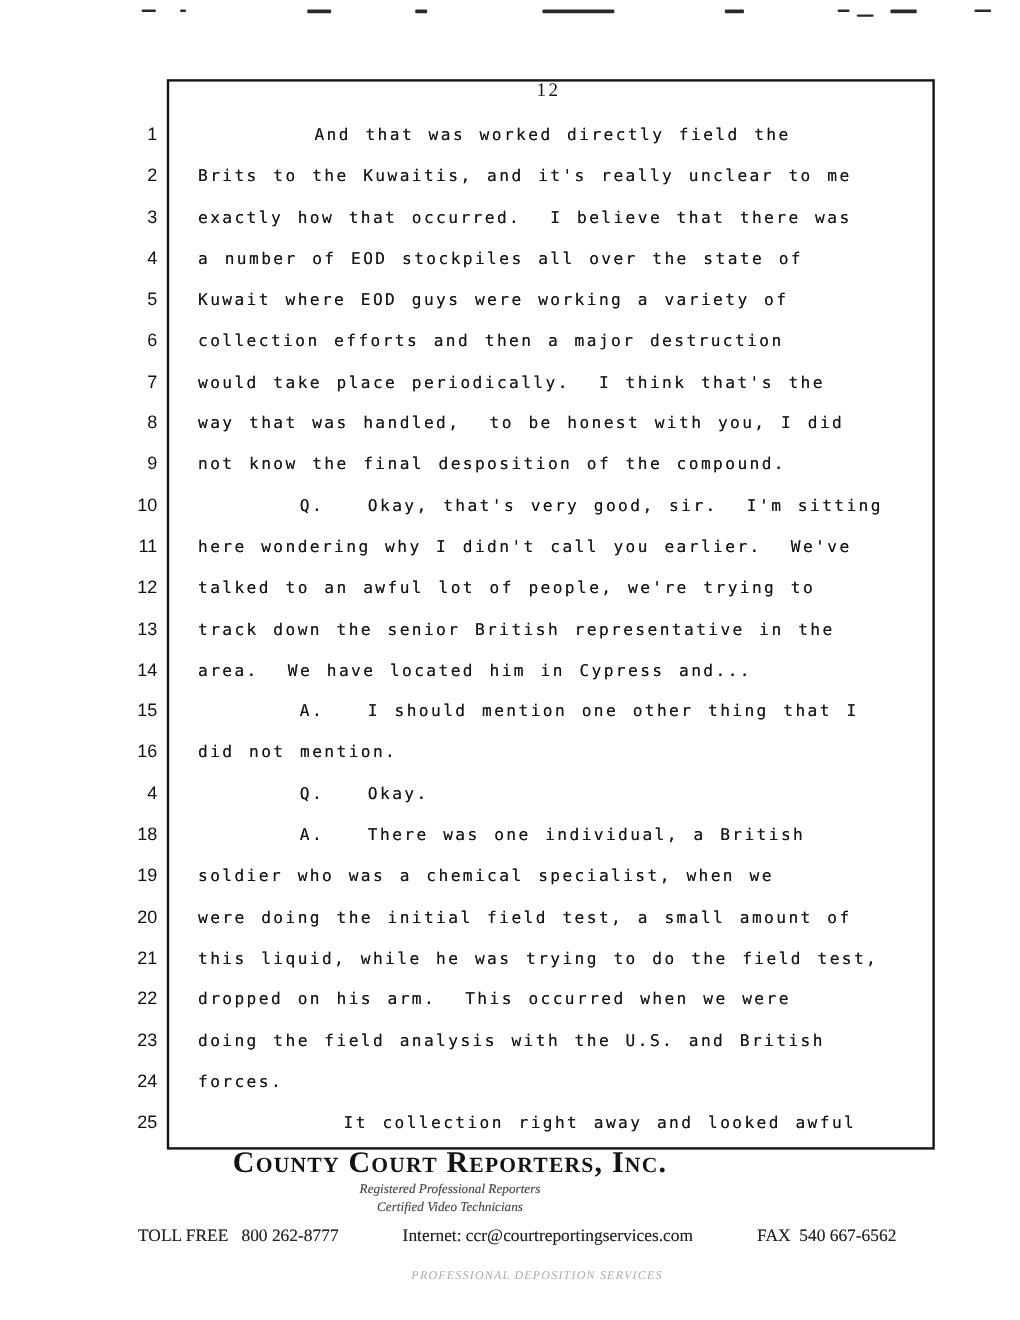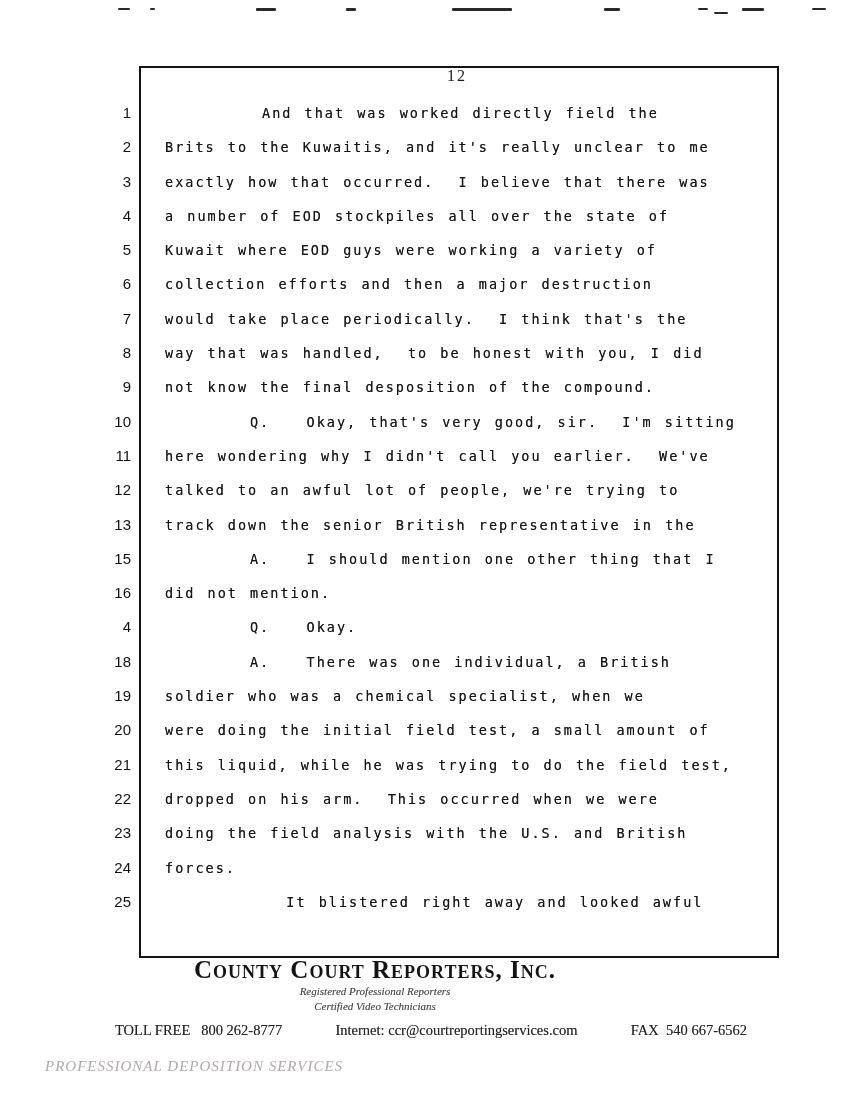--- a/index.html
+++ b/index.html
@@ -106,25 +106,26 @@
     justify-content:space-between;
     font-family:"Liberation Serif", serif;
     font-size:14.5px;
     color:#242424;
     white-space:pre;
     text-shadow:0 0 0.5px rgba(0,0,0,0.45);
   }
   .watermark {
     position:absolute;
     left:0; top:1058px; width:850px;
+    text-align:center;
     padding-left:45px;
     box-sizing:border-box;
     font-family:"Liberation Serif", serif;
     font-style:italic;
-    font-size:15px;
+    font-size:10px;
     letter-spacing:1px;
     color:#6b5f66;
     opacity:0.55;
     filter:blur(0.5px);
   }
 </style>
 </head>
 <body>
 
 <div class="artifact a1"></div>
@@ -200,20 +201,24 @@
   <div class="line">
     <span class="num">12</span>
     <span class="text">talked to an awful lot of people, we're trying to</span>
   </div>
 
   <div class="line">
     <span class="num">13</span>
     <span class="text">track down the senior British representative in the</span>
   </div>
 
+  <div class="line">
+    <span class="num">14</span>
+    <span class="text">area.  We have located him in Cypress and...</span>
+  </div>
 
   <div class="line">
     <span class="num">15</span>
     <span class="text">       A.   I should mention one other thing that I</span>
   </div>
 
   <div class="line">
     <span class="num">16</span>
     <span class="text">did not mention.</span>
   </div>
@@ -253,21 +258,21 @@
     <span class="text">doing the field analysis with the U.S. and British</span>
   </div>
 
   <div class="line">
     <span class="num">24</span>
     <span class="text">forces.</span>
   </div>
 
   <div class="line">
     <span class="num">25</span>
-    <span class="text">          It blistered right away and looked awful</span>
+    <span class="text">          It collection right away and looked awful</span>
   </div>
 </div>
 
 <div class="footer">
   <div class="company">County Court Reporters, Inc.</div>
   <div class="tagline">Registered Professional Reporters</div>
   <div class="tagline">Certified Video Technicians</div>
 </div>
 
 <div class="contact-row">

